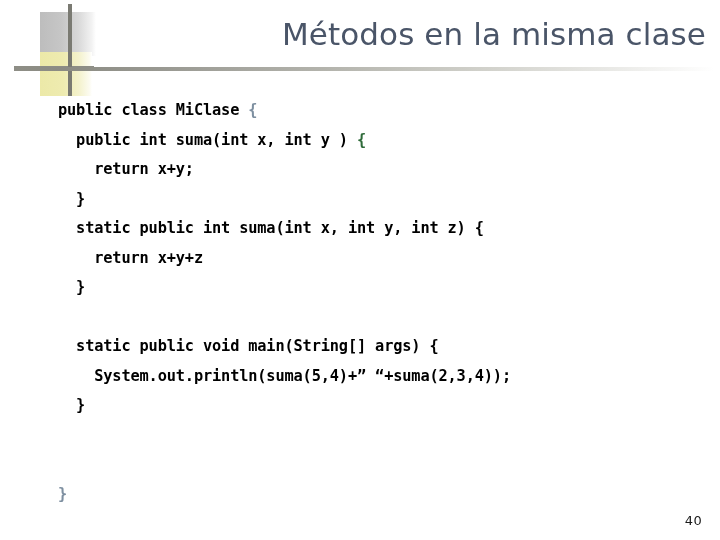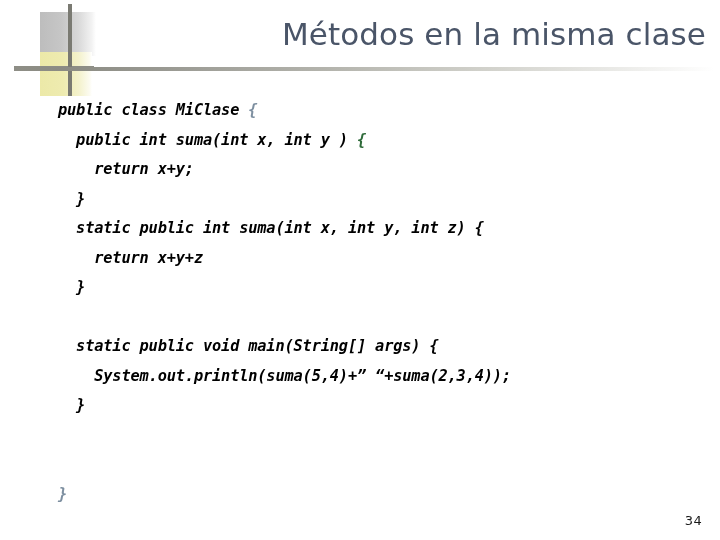--- a/index.html
+++ b/index.html
@@ -106,21 +106,20 @@
     left: 58px;
     top: 96px;
     width: 650px;
     font-family: "DejaVu Sans Mono", "Liberation Mono", monospace;
     font-size: 15.3px;
     font-weight: bold;
     line-height: 29.5px;
     color: #000000;
     white-space: pre;
     letter-spacing: -0.15px;
-    font-style: italic;
   }
   .code-line {
     height: 29.5px;
     white-space: pre;
   }
   .code-line.blank {
     height: 29.5px;
   }
   .tok-brace-outer {
     color: #7d8fa0;
@@ -152,15 +151,15 @@
     <div class="orn-hline-short"></div>
     <div class="orn-vline"></div>
   </div>
 
   <div class="title-rule"></div>
 
   <div class="slide-title">Métodos en la misma clase</div>
 
   <div class="code-body" id="code-body"><div class="code-line"><span>public class MiClase </span><span class="tok-brace-outer">{</span></div><div class="code-line"><span>  public int suma(int x, int y ) </span><span class="tok-brace-green">{</span></div><div class="code-line"><span>    return x+y;</span></div><div class="code-line"><span>  }</span></div><div class="code-line"><span>  static public int suma(int x, int y, int z) {</span></div><div class="code-line"><span>    return x+y+z</span></div><div class="code-line"><span>  }</span></div><div class="code-line blank">&nbsp;</div><div class="code-line"><span>  static public void main(String[] args) {</span></div><div class="code-line"><span>    System.out.println(suma(5,4)+” “+suma(2,3,4));</span></div><div class="code-line"><span>  }</span></div><div class="code-line blank">&nbsp;</div><div class="code-line blank">&nbsp;</div><div class="code-line"><span></span><span class="tok-brace-outer">}</span></div></div>
 
-  <div class="page-number">34</div>
+  <div class="page-number">40</div>
 
 </div>
 
 </body></html>

